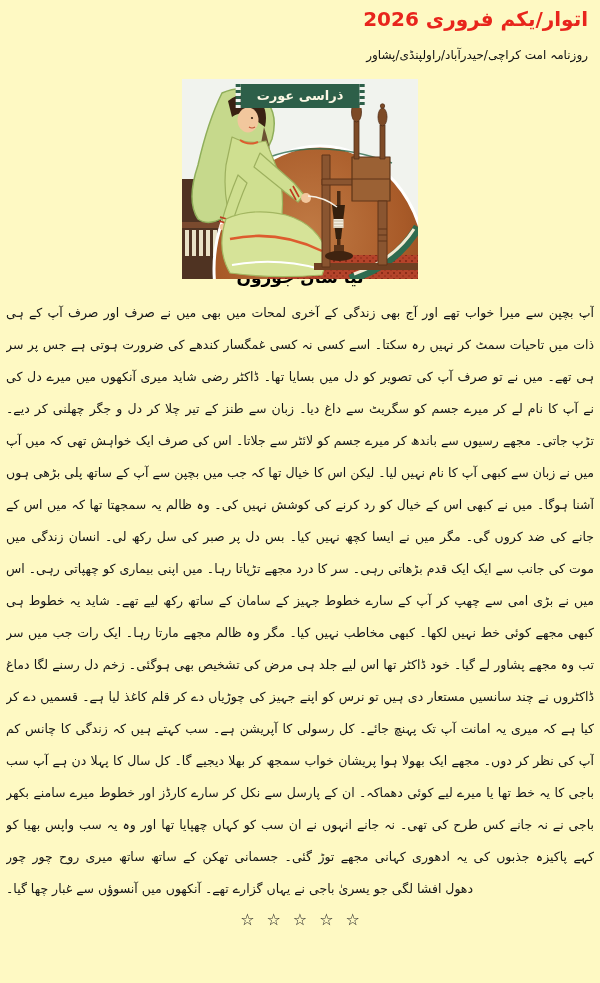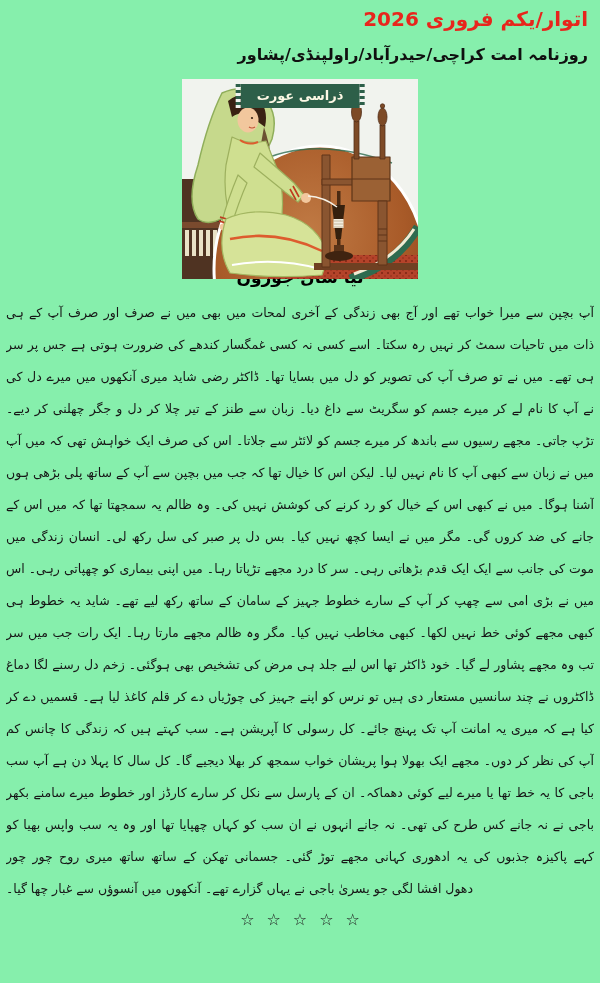--- a/index.html
+++ b/index.html
@@ -1,28 +1,28 @@
 <!DOCTYPE html>
 <html lang="ur"><head>
 <meta charset="utf-8">
 <style>
   html,body { margin:0; padding:0; background:#ffffff; }
   .page {
     position:relative; width:600px; height:983px; overflow:hidden;
-    background:#86efac; font-family:"DejaVu Sans", sans-serif; color:#151515;
+    background:#fef9c3; font-family:"DejaVu Sans", sans-serif; color:#151515;
   }
   
   .header { padding:6px 12px 0 0; text-align:right; }
   .date-line {
     direction:ltr; unicode-bidi:plaintext;
     color:#e8251c; font-weight:bold; font-size:20px; line-height:26px;
   }
   .pub-line {
-    direction:rtl; color:#101010; font-weight:bold;
-    font-size:16px; line-height:22px; margin-top:12px;
+    direction:rtl; color:#101010; font-weight:normal;
+    font-size:12px; line-height:22px; margin-top:12px;
   }
   
   .illo-wrap { position:relative; width:236px; height:172px; margin:13px auto 0; }
   .illo-wrap svg { display:block; }
   .badge {
     position:absolute; top:5px; left:50%; transform:translateX(-50%);
     background:#2d5f49; color:#fdf8e5; direction:rtl; white-space:nowrap;
     font-size:13px; font-weight:bold; padding:4px 16px 5px; letter-spacing:1px;
   }
   .badge::before, .badge::after {

